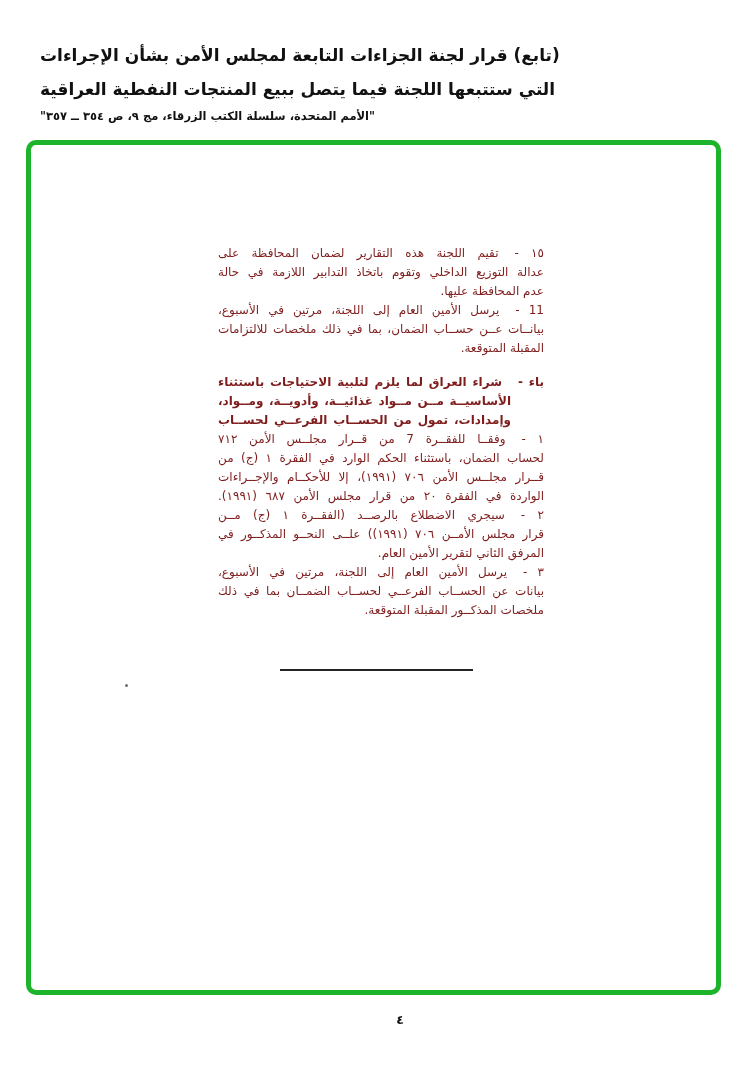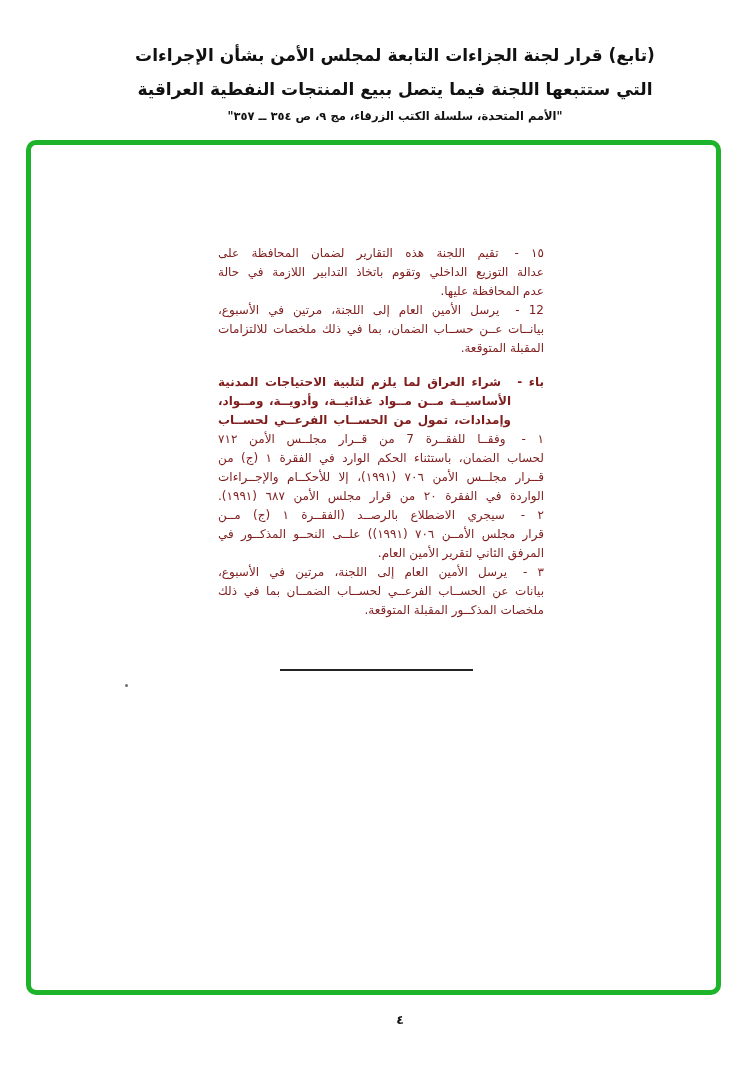--- a/index.html
+++ b/index.html
@@ -11,21 +11,21 @@
     position: relative;
     overflow: hidden;
   }
   .page { position: absolute; inset: 0; }
 
   
   .doc-header {
     position: absolute;
     left: 40px; top: 38px; width: 710px;
     direction: rtl;
-    text-align: center;
+    text-align: left;
   }
   .doc-header .h1 {
     font-weight: bold;
     font-size: 17px;
     line-height: 34px;
     color: #111;
   }
   .doc-header .cite {
     font-weight: bold;
     font-size: 11.5px;
@@ -106,27 +106,27 @@
 
   <div class="text-block">
 
     <div class="para">
       <div class="line"><span class="num">١٥ -</span><span class="gap"></span><span>تقيم اللجنة هذه التقارير لضمان المحافظة على</span></div>
       <div class="line">عدالة التوزيع الداخلي وتقوم باتخاذ التدابير اللازمة في حالة</div>
       <div class="line short">عدم المحافظة عليها.</div>
     </div>
 
     <div class="para">
-      <div class="line"><span class="num">12 -</span><span class="gap"></span><span>يرسل الأمين العام إلى اللجنة، مرتين في الأسبوع،</span></div>
+      <div class="line"><span class="num">11 -</span><span class="gap"></span><span>يرسل الأمين العام إلى اللجنة، مرتين في الأسبوع،</span></div>
       <div class="line">بيانــات عــن حســاب الضمان، بما في ذلك ملخصات للالتزامات</div>
       <div class="line short">المقبلة المتوقعة.</div>
     </div>
 
     <div class="para para-ba">
-      <div class="line"><span class="num">باء -</span><span class="gap"></span><span>شراء العراق لما يلزم لتلبية الاحتياجات المدنية</span></div>
+      <div class="line"><span class="num">باء -</span><span class="gap"></span><span>شراء العراق لما يلزم لتلبية الاحتياجات باستثناء</span></div>
       <div class="line indent">الأساسيــة مــن مــواد غذائيــة، وأدويــة، ومــواد،</div>
       <div class="line indent">وإمدادات، تمول من الحســاب الفرعــي لحســاب</div>
     </div>
 
     <div class="para">
       <div class="line"><span class="num">١ -</span><span class="gap"></span><span>وفقــا للفقــرة 7 من قــرار مجلــس الأمن ٧١٢</span></div>
       <div class="line">لحساب الضمان، باستثناء الحكم الوارد في الفقرة ١ (ج) من</div>
       <div class="line">قــرار مجلــس الأمن ٧٠٦ (١٩٩١)، إلا للأحكــام والإجــراءات</div>
       <div class="line">الواردة في الفقرة ٢٠ من قرار مجلس الأمن ٦٨٧ (١٩٩١).</div>
     </div>

